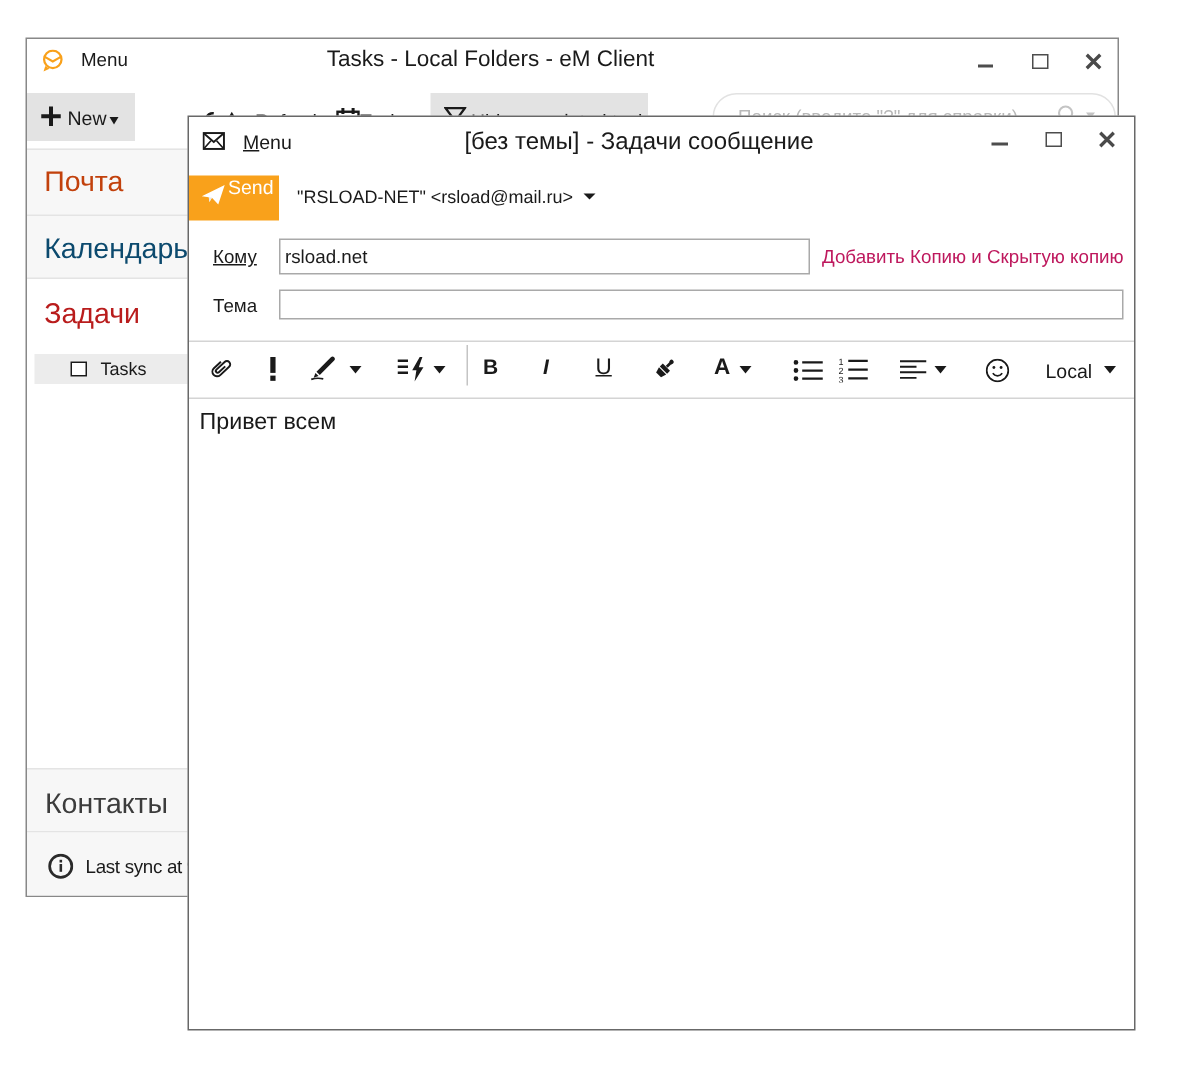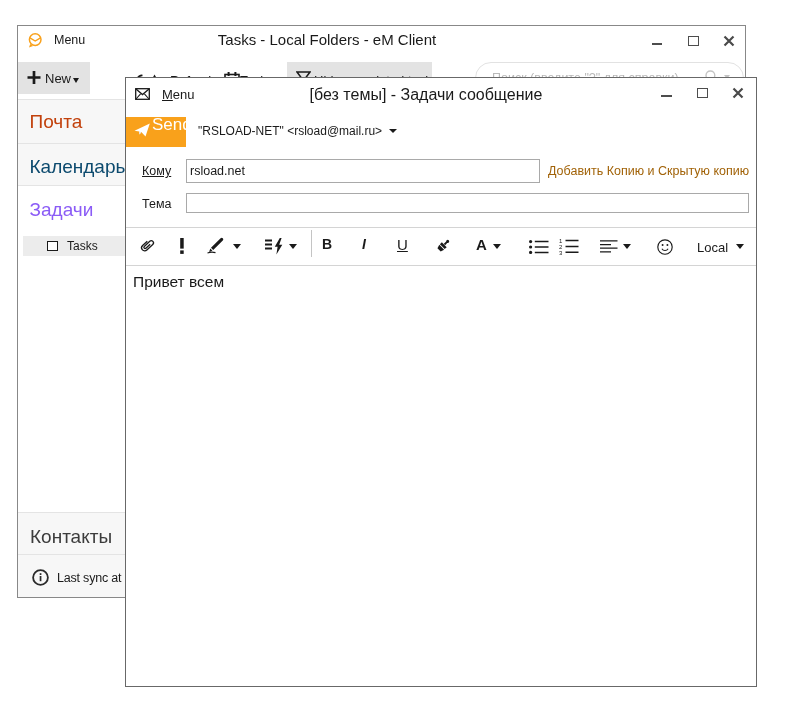--- a/index.html
+++ b/index.html
@@ -64,21 +64,21 @@
   <svg class="abs" style="left:687px;top:44px" width="13" height="13" viewBox="0 0 13 13">
     <circle cx="5.4" cy="5.4" r="4.4" fill="none" stroke="#c4c4c4" stroke-width="1.4"></circle>
     <path d="M8.6 8.6 L12 12" stroke="#c4c4c4" stroke-width="1.4"></path>
   </svg>
   <span class="tri abs" style="left:706px;top:49px;border-top-color:#c4c4c4;border-top-width:4px;border-left-width:3.5px;border-right-width:3.5px;"></span>
 
   <div class="abs" style="left:0;top:73px;width:727px;height:44px;background:#f7f7f7;border-top:1px solid #e4e4e4;box-sizing:border-box;"></div>
   <div class="abs vcen" style="left:11.5px;top:74px;height:43px;font-size:19px;color:#c2410c;">Почта</div>
   <div class="abs" style="left:0;top:117px;width:727px;height:43px;background:#f7f7f7;border-top:1px solid #e4e4e4;border-bottom:1px solid #e4e4e4;box-sizing:border-box;"></div>
   <div class="abs vcen" style="left:11.5px;top:119px;height:43px;font-size:19px;color:#0c4a6e;">Календарь</div>
-  <div class="abs vcen" style="left:11.5px;top:163px;height:42px;font-size:19px;color:#8b5cf6;">Задачи</div>
+  <div class="abs vcen" style="left:11.5px;top:163px;height:42px;font-size:19px;color:#b91c1c;">Задачи</div>
 
   <div class="abs" style="left:5px;top:210px;width:275px;height:20px;background:#ececec;"></div>
   <div class="abs" style="left:28.5px;top:214.5px;width:9px;height:8px;border:1.8px solid #1a1a1a;background:#fff;"></div>
   <div class="abs vcen" style="left:49px;top:210px;height:20px;font-size:12px;">Tasks</div>
 
   <div class="abs" style="left:0;top:486px;width:727px;height:43px;background:#f7f7f7;border-top:1px solid #e4e4e4;border-bottom:1px solid #e4e4e4;box-sizing:border-box;"></div>
   <div class="abs vcen" style="left:12px;top:489px;height:43px;font-size:19px;color:#3c3c3c;">Контакты</div>
 
   <div class="abs" style="left:0;top:529px;width:727px;height:42px;background:#f7f7f7;"></div>
   <svg class="abs" style="left:14px;top:543px" width="17" height="17" viewBox="0 0 17 17">
@@ -102,27 +102,27 @@
   <div class="abs" style="left:571px;top:10px;width:9px;height:8px;border:1.5px solid #4d4d4d;"></div>
   <svg class="abs" style="left:606px;top:9px" width="12" height="12" viewBox="0 0 12 12">
     <path d="M1.5 1.5 L10.5 10.5 M10.5 1.5 L1.5 10.5" stroke="#4a4a4a" stroke-width="2.2"></path>
   </svg>
 
   <div class="abs" style="left:0px;top:39px;width:60px;height:30px;background:#f9a11b;"></div>
   <svg class="abs" style="left:8px;top:44.5px" width="17" height="14" viewBox="0 0 17 14">
     <path d="M0.5 7.8 L15.8 0.4 L11.5 13.4 L7.3 8.9 L5.6 11.6 L5.2 8.5 Z" fill="#fff"></path>
     <path d="M5.2 8.5 L5.6 11.6 L7.3 8.9 Z" fill="#e8e8e8"></path>
   </svg>
-  <div class="abs vcen" style="left:26px;top:39px;height:15px;font-size:17px;color:#fff;">Send</div>
+  <div class="abs vcen" style="left:26px;top:39px;height:15px;font-size:13px;color:#fff;">Send</div>
   <div class="abs vcen" style="left:72px;top:38px;height:30px;font-size:12px;">"RSLOAD-NET" &lt;rsload@mail.ru&gt;&nbsp;&nbsp;<span class="tri" style="border-top-width:4.5px;"></span></div>
 
   <div class="abs vcen" style="left:16px;top:81px;height:24px;font-size:12.5px;text-decoration:underline;">Кому</div>
   <div class="abs" style="left:60px;top:81px;width:354px;height:24px;border:1px solid #a9a9a9;box-sizing:border-box;"></div>
   <div class="abs vcen" style="left:64px;top:81px;height:24px;font-size:12.5px;">rsload.net</div>
-  <div class="abs vcen" style="left:422px;top:81px;height:24px;font-size:12.5px;color:#a16207;">Добавить Копию и Скрытую копию</div>
+  <div class="abs vcen" style="left:422px;top:81px;height:24px;font-size:12.5px;color:#be185d;">Добавить Копию и Скрытую копию</div>
 
   <div class="abs vcen" style="left:16px;top:115px;height:21px;font-size:12.5px;">Тема</div>
   <div class="abs" style="left:60px;top:115px;width:563px;height:20px;border:1px solid #a9a9a9;box-sizing:border-box;"></div>
 
   <div class="abs" style="left:0;top:149px;width:630px;height:39px;border-top:1px solid #d4d4d4;border-bottom:1px solid #d4d4d4;box-sizing:border-box;"></div>
 
   <svg class="abs" style="left:12px;top:159px" width="19" height="17" viewBox="0 0 19 17">
     <g transform="translate(9.5,8.2) rotate(47)">
       <path d="M-3.1 -2.6 L-3.1 3.8 A3.1 3.1 0 0 0 3.1 3.8 L3.1 -4.3 A2.2 2.2 0 0 0 -1.3 -4.3 L-1.3 3.2 A1.2 1.2 0 0 0 1.1 3.2 L1.1 -2.6" fill="none" stroke="#1a1a1a" stroke-width="1.3"></path>
     </g>

